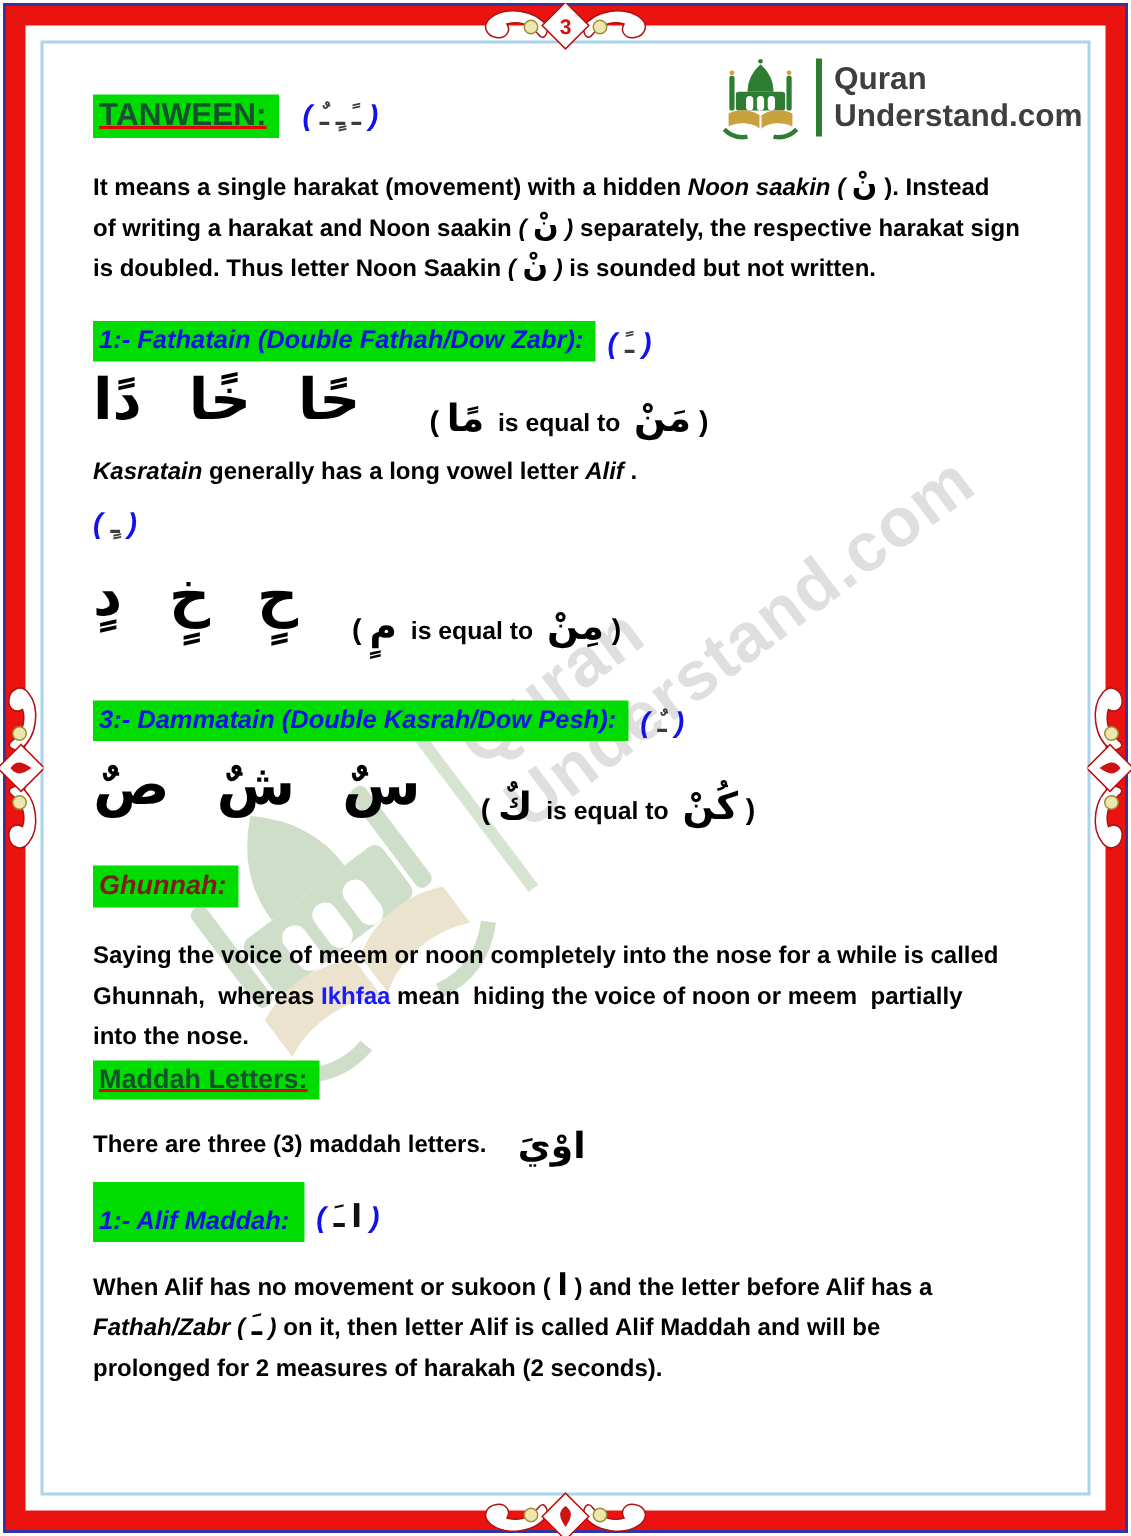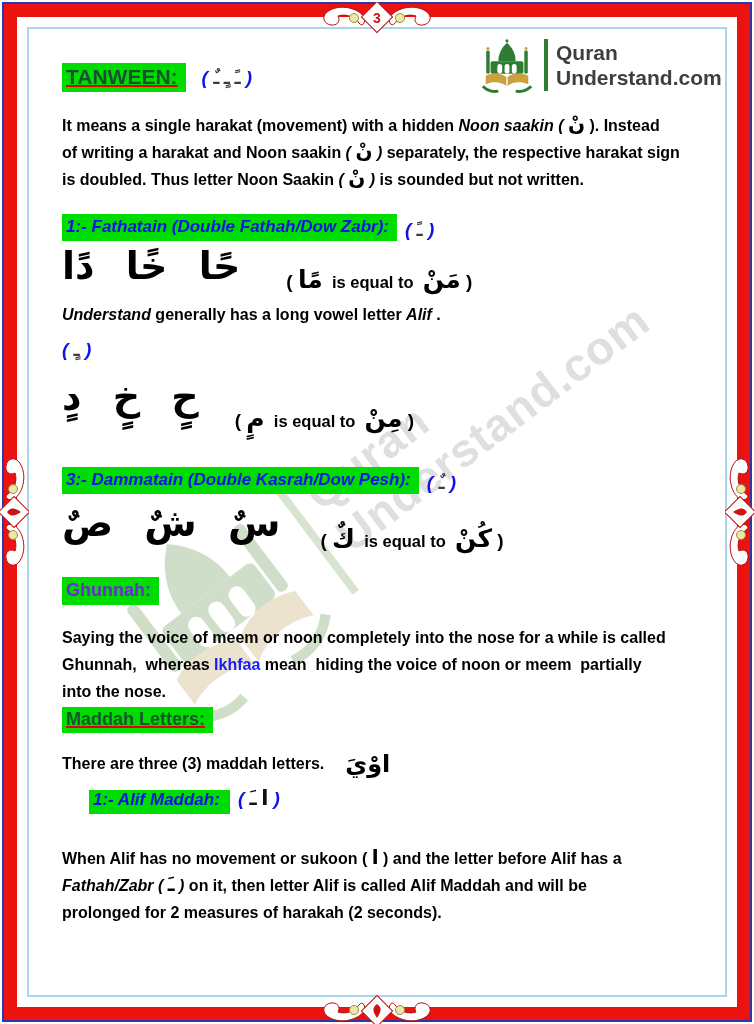--- a/index.html
+++ b/index.html
@@ -25,22 +25,22 @@
   .logo-bar{width:4px;height:52px;background:#2e7d32;}
   .logo-text{font-weight:bold;font-size:21px;line-height:25px;color:#3e3e3e;letter-spacing:0px;}
   
   .abs{position:absolute;left:62px;z-index:2;}
   .hl{background:#00dc00;}
   .title-red{display:inline-block;color:#14532d;font-weight:bold;font-size:21px;
              padding:2px 8px 3px 4px;text-decoration:underline;text-decoration-thickness:2px;
              text-decoration-color:#e60000;}
   .h-blue{display:inline-block;color:#1212e8;font-weight:bold;font-style:italic;font-size:17px;
           padding:3px 8px 4px 4px;}
-  .h-red{display:inline-block;color:#6d28d9;font-weight:bold;font-size:18px;padding:3px 8px 4px 4px;}
-  .hl-tall{padding:0 10px 4px 4px;margin-left:27px;}
+  .h-red{display:inline-block;color:#7f1d1d;font-weight:bold;font-size:18px;padding:3px 8px 4px 4px;font-style:italic;}
+  .hl-tall{padding:16px 10px 4px 4px;}
   .h-row{display:flex;align-items:flex-end;gap:8px;}
   .body-text{font-size:16px;font-weight:bold;line-height:27px;width:662px;margin:0;white-space:pre-wrap;}
   .ar-row{display:flex;align-items:flex-start;}
   .big-ar{font-family:"DejaVu Sans",sans-serif;font-weight:bold;font-size:38px;line-height:1.25;
           word-spacing:18px;}
   .eq{display:inline-block;white-space:pre;}
   .bottom-ar{font-family:"DejaVu Sans",sans-serif;font-weight:bold;font-size:29px;word-spacing:14px;}
   
   .seg-n{}
   .seg-i{font-style:italic;}
@@ -165,21 +165,21 @@
   <p class="abs body-text" id="para1"><span class="seg-n">It means a single harakat (movement) with a hidden </span><span class="seg-i">Noon saakin</span><span class="seg-i"> ( </span><span class="seg-ar">نْ</span><span class="seg-n"> ). Instead</span><br><span class="seg-n">of writing a harakat and Noon saakin </span><span class="seg-i">( </span><span class="seg-ar">نْ</span><span class="seg-i"> )</span><span class="seg-n"> separately, the respective harakat sign</span><br><span class="seg-n">is doubled. Thus letter Noon Saakin </span><span class="seg-i">( </span><span class="seg-ar">نْ</span><span class="seg-i"> )</span><span class="seg-n"> is sounded but not written.</span></p>
 
   <div class="abs h-row" id="h1-row">
     <span class="hl h-blue">1:- Fathatain (Double Fathah/Dow Zabr):</span>
     <span><span class="seg-bp">( </span><span class="seg-mk">ـً</span><span class="seg-bp"> )</span></span>
   </div>
   <div class="abs ar-row" id="row1">
     <span class="big-ar">حًا خًا دًا</span>
     <span class="eq"><span class="seg-eqp">( </span><span class="seg-eqar">مًا</span><span class="seg-eqtxt">  is equal to  </span><span class="seg-eqar">مَنْ</span><span class="seg-eqp"> )</span></span>
   </div>
-  <p class="abs body-text" id="note1"><span class="seg-i">Understand</span><span class="seg-n"> generally has a long vowel letter </span><span class="seg-i">Alif</span><span class="seg-n"> .</span></p>
+  <p class="abs body-text" id="note1"><span class="seg-i">Kasratain</span><span class="seg-n"> generally has a long vowel letter </span><span class="seg-i">Alif</span><span class="seg-n"> .</span></p>
 
   <div class="abs h-row" id="h2-row">
     <span><span class="seg-bp">( </span><span class="seg-mk">ـٍ</span><span class="seg-bp"> )</span></span>
   </div>
   <div class="abs ar-row" id="row2">
     <span class="big-ar">حٍ خٍ دٍ</span>
     <span class="eq"><span class="seg-eqp">( </span><span class="seg-eqar">مٍ</span><span class="seg-eqtxt">  is equal to  </span><span class="seg-eqar">مِنْ</span><span class="seg-eqp"> )</span></span>
   </div>
 
   <div class="abs h-row" id="h3-row">

